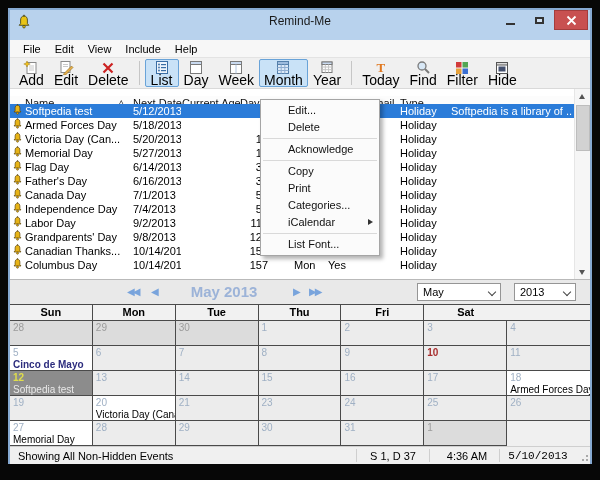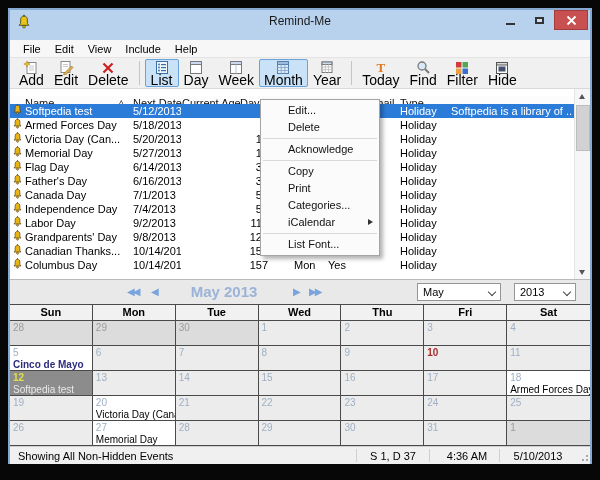--- a/index.html
+++ b/index.html
@@ -97,21 +97,21 @@
   .cal-cell.selected .cal-num{color:#e0de4a;font-weight:bold;}
   .cal-event{font-size:10px;color:#000;padding-left:3px;margin-top:1px;white-space:nowrap;overflow:hidden;}
   .cal-event.navy{color:#2d2d7e;font-weight:bold;}
   .cal-cell.selected .cal-event{color:#e9e9e9;}
   
   .statusbar{height:17px;background:#f0f0f0;border-top:1px solid #cfcfcf;display:flex;align-items:center;flex:0 0 auto;}
   .sb-msg{flex:1 1 auto;padding-left:8px;font-size:11px;}
   .sb-sec{border-left:1px solid #cfcfcf;height:13px;display:flex;align-items:center;justify-content:center;font-size:11px;padding:0 8px;}
   .sb-counter{width:56px;}
   .sb-time{width:48px;padding-left:13px;}
-  .sb-date{width:60px;}
+  .sb-date{width:60px;font-family:Liberation Mono, monospace;}
   .sb-grip{width:14px;height:14px;position:relative;}
   .sb-grip i{position:absolute;width:2px;height:2px;background:#a9a9a9;}
   .sb-grip i:nth-child(1){right:2px;bottom:2px;}
   .sb-grip i:nth-child(2){right:6px;bottom:2px;}
   .sb-grip i:nth-child(3){right:2px;bottom:6px;}
 </style>
 </head>
 <body>
 
 <div class="window">
@@ -509,21 +509,20 @@
       </span>
       <span class="combo combo-year">
         <span>2013</span>
         <i class="combo-arrow"></i>
       </span>
     </div>
     <div class="cal-days">
         <div class="cal-dayhdr">Sun</div>
         <div class="cal-dayhdr">Mon</div>
         <div class="cal-dayhdr">Tue</div>
-        <div class="cal-dayhdr">Wed</div>
         <div class="cal-dayhdr">Thu</div>
         <div class="cal-dayhdr">Fri</div>
         <div class="cal-dayhdr">Sat</div>
       </div>
     <div class="cal-grid">
         <div class="cal-cell other">
           <div class="cal-num">28</div>
         </div>
         <div class="cal-cell other">
           <div class="cal-num">29</div>
@@ -590,23 +589,20 @@
         </div>
         <div class="cal-cell normal">
           <div class="cal-num">19</div>
         </div>
         <div class="cal-cell event">
           <div class="cal-num">20</div>
           <div class="cal-event">Victoria Day (Cana...</div>
         </div>
         <div class="cal-cell normal">
           <div class="cal-num">21</div>
-        </div>
-        <div class="cal-cell normal">
-          <div class="cal-num">22</div>
         </div>
         <div class="cal-cell normal">
           <div class="cal-num">23</div>
         </div>
         <div class="cal-cell normal">
           <div class="cal-num">24</div>
         </div>
         <div class="cal-cell normal">
           <div class="cal-num">25</div>
         </div>

